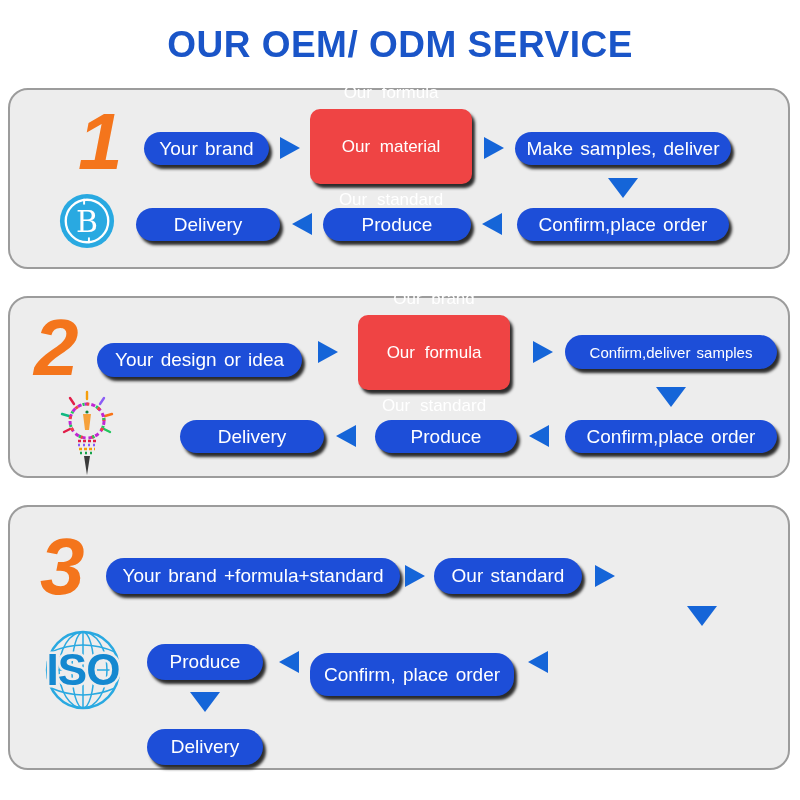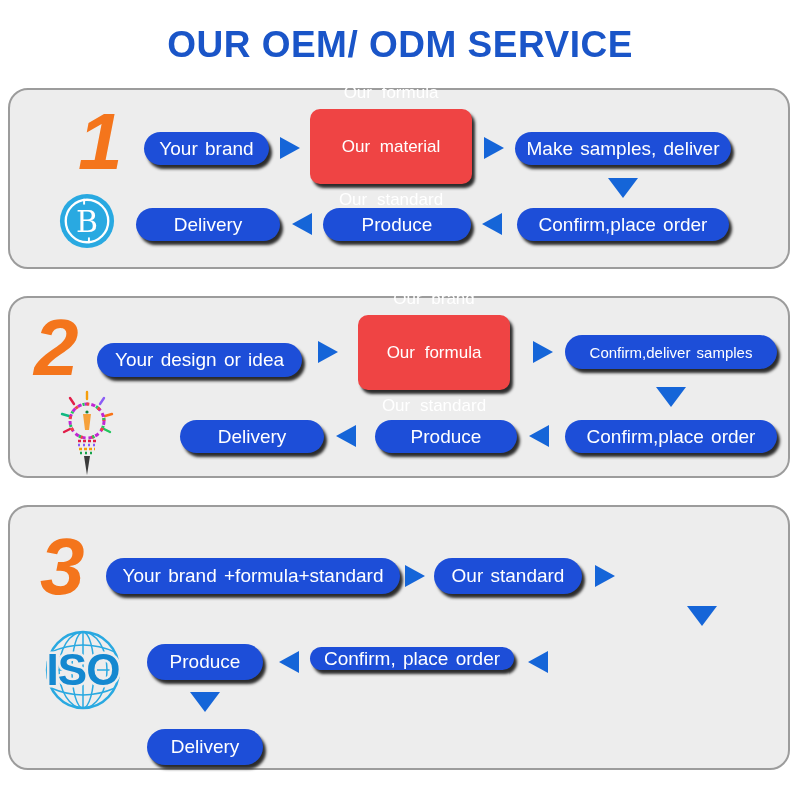--- a/index.html
+++ b/index.html
@@ -135,18 +135,18 @@
       <line x1="48" y1="4" x2="48" y2="80" stroke-width="1.5"></line>
       <path d="M16,24 Q48,10 80,24" stroke-width="1.5"></path>
       <line x1="12" y1="42" x2="84" y2="42" stroke-width="1.5"></line>
       <path d="M16,60 Q48,74 80,60" stroke-width="1.5"></path>
     </g>
     <text x="48" y="57" text-anchor="middle" font-family="Liberation Sans, sans-serif" font-size="44" font-weight="bold" fill="#1488d0" stroke="#ededed" stroke-width="5" paint-order="stroke" letter-spacing="-1">ISO</text>
   </svg>
 
   <div class="pill" style="left:137px;top:137px;width:116px;height:36px;">Produce</div>
   <div class="tri l" style="left:269px;top:144px;"></div>
-  <div class="pill" style="left:300px;top:140px;width:204px;height:23px;">Confirm, place order</div>
+  <div class="pill" style="left:300px;top:146px;width:204px;height:43px;">Confirm, place order</div>
   <div class="tri l" style="left:518px;top:144px;"></div>
 
   <div class="tri d" style="left:180px;top:185px;"></div>
   <div class="pill" style="left:137px;top:222px;width:116px;height:36px;">Delivery</div>
 </div>
 
 </body></html>

